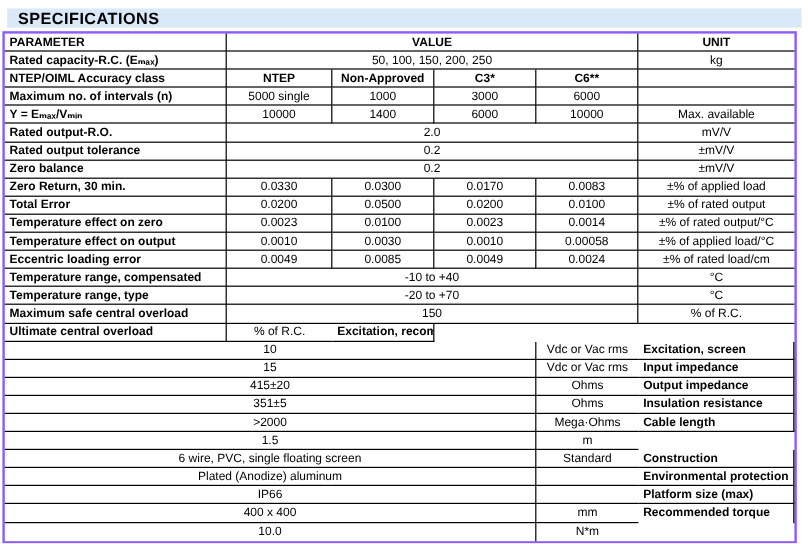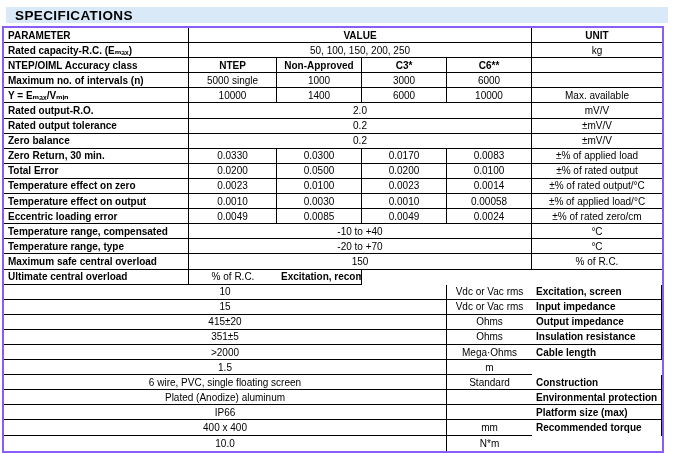--- a/index.html
+++ b/index.html
@@ -136,21 +136,21 @@
       <div class="cell val">0.0010</div>
       <div class="cell val">0.0030</div>
       <div class="cell val">0.0010</div>
       <div class="cell val">0.00058</div>
       <div class="cell unit">±% of applied load/°C</div>
       <div class="cell param">Eccentric loading error</div>
       <div class="cell val">0.0049</div>
       <div class="cell val">0.0085</div>
       <div class="cell val">0.0049</div>
       <div class="cell val">0.0024</div>
-      <div class="cell unit">±% of rated zero/cm</div>
+      <div class="cell unit">±% of rated load/cm</div>
       <div class="cell param">Temperature range, compensated</div>
       <div class="cell val span4">-10 to +40</div>
       <div class="cell unit">°C</div>
       <div class="cell param">Temperature range, type</div>
       <div class="cell val span4">-20 to +70</div>
       <div class="cell unit">°C</div>
       <div class="cell param">Maximum safe central overload</div>
       <div class="cell val span4">150</div>
       <div class="cell unit">% of R.C.</div>
       <div class="cell param">Ultimate central overload</div>

